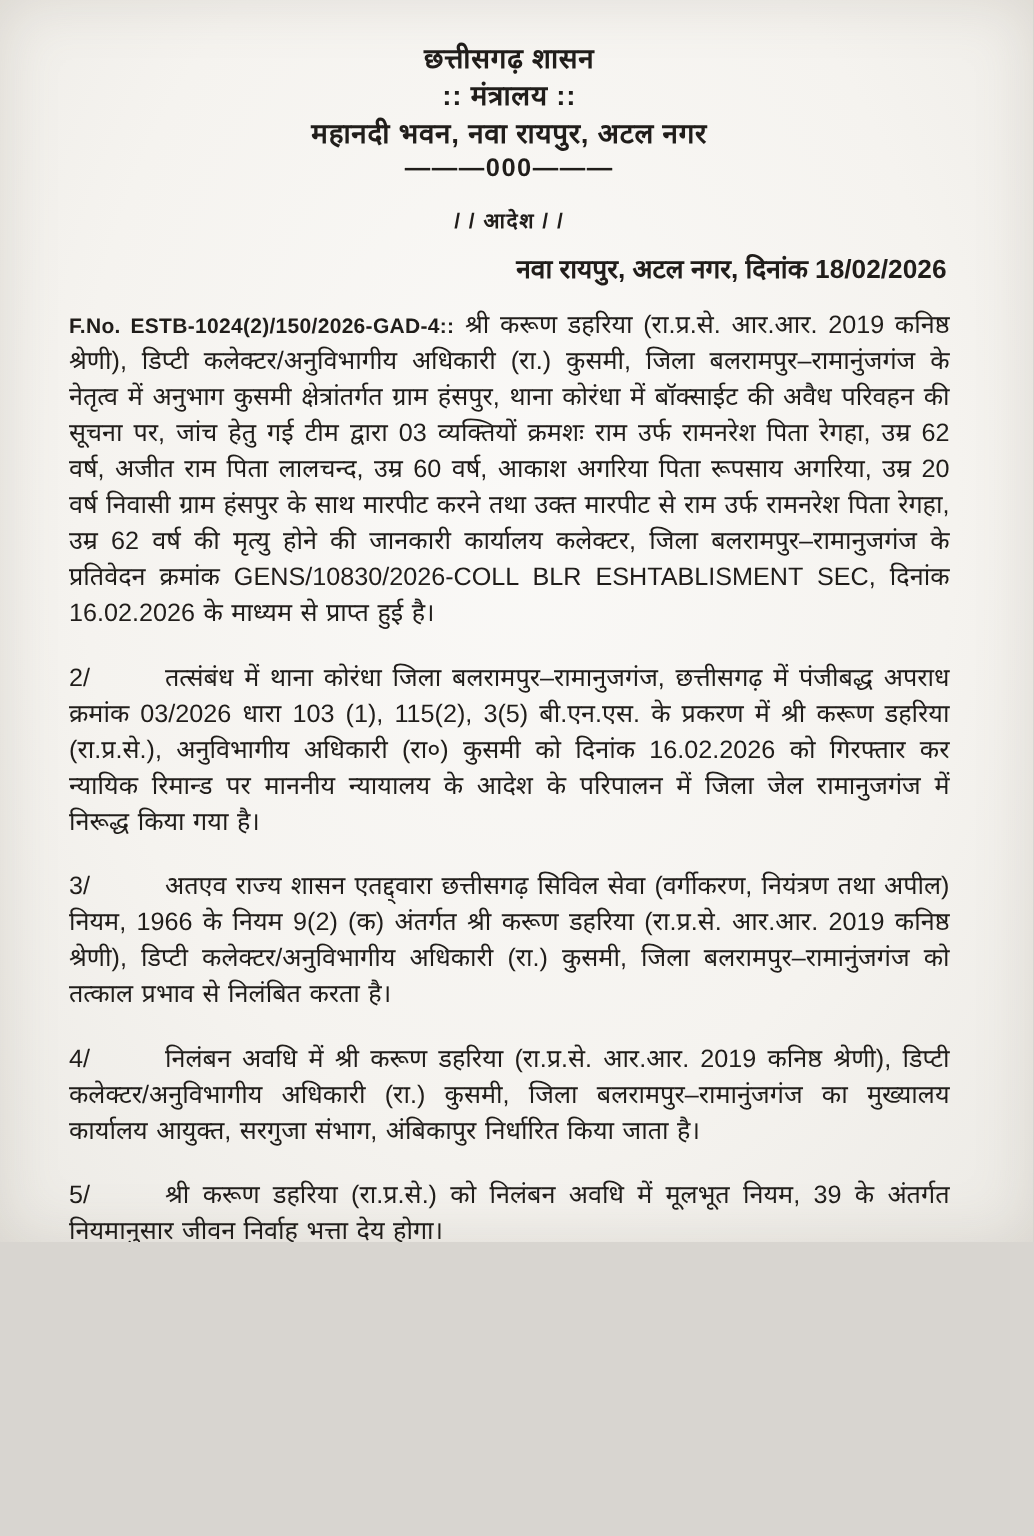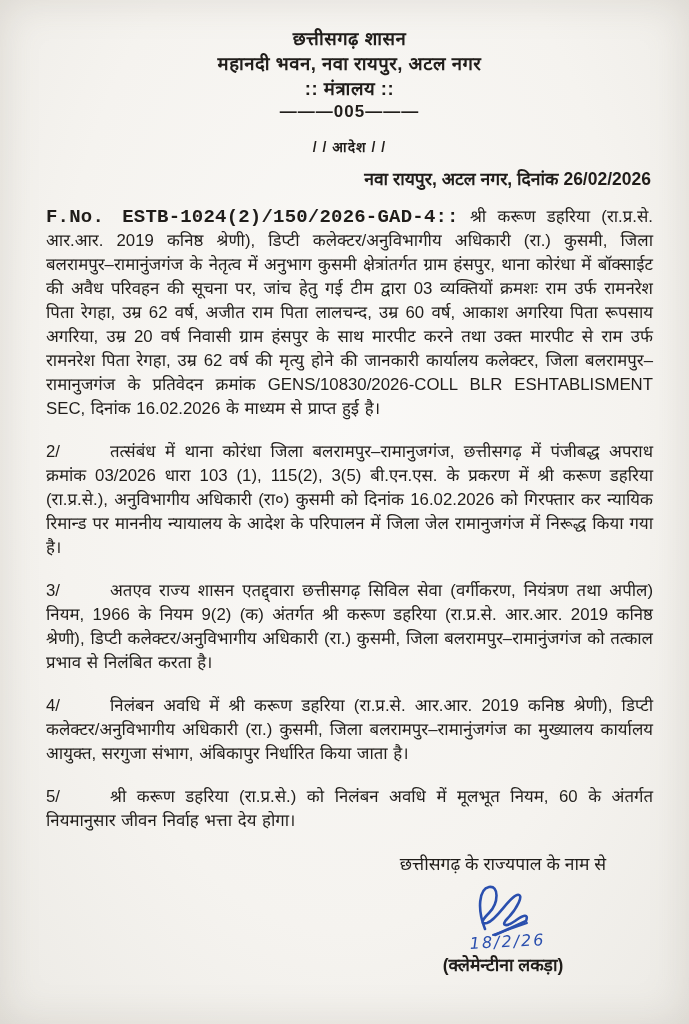--- a/index.html
+++ b/index.html
@@ -3,30 +3,30 @@
 <meta charset="utf-8">
 <style>
   html, body {
     margin: 0;
     padding: 0;
     background: #d8d5d0;
   }
   .page {
     position: relative;
     width: 689px;
-    height: 1024px;
+    height: 828px;
     margin: 0 auto;
     background:
       radial-gradient(ellipse at 50% 40%, #faf9f7 0%, #f5f3ef 60%, #eceae5 100%);
     box-shadow: inset 0 0 40px rgba(120,110,95,0.18);
     color: #201d1a;
     font-family: "Liberation Sans", "DejaVu Sans", sans-serif;
     overflow: hidden;
     box-sizing: border-box;
-    padding: 26px 36px 0 46px;
+    padding: 26px 56px 0 46px;
   }
   .doc-header { text-align: center; font-weight: 700; }
   .doc-header .hline {
     font-size: 18.5px;
     line-height: 25px;
     letter-spacing: 0.5px;
   }
   .separator {
     font-size: 17px;
     line-height: 22px;
@@ -50,23 +50,23 @@
   }
   .body-text { margin-top: 14px; }
   .para {
     text-align: justify;
     font-size: 16.8px;
     line-height: 24px;
     margin: 0 0 19px 0;
     word-spacing: 1px;
   }
   .para .file-no {
-    font-family: Liberation Mono, monospace;
+    font-family: Liberation Sans, sans-serif;
     font-weight: 700;
-    font-size: 19px;
+    font-size: 14px;
     letter-spacing: 0.2px;
   }
   .para .pno {
     display: inline-block;
     width: 64px;
   }
   .signature-block {
     margin-top: 6px;
     margin-left: auto;
     width: 300px;
@@ -100,38 +100,38 @@
     line-height: 24px;
   }
 </style>
 </head>
 <body>
 
 <div class="page">
 
   <div class="doc-header">
     <div class="hline">छत्तीसगढ़ शासन</div>
+    <div class="hline">:: मंत्रालय ::</div>
     <div class="hline">महानदी भवन, नवा रायपुर, अटल नगर</div>
-    <div class="hline">:: मंत्रालय ::</div>
-    <div class="separator">———005———</div>
+    <div class="separator">———000———</div>
     <div class="order-heading">/ / आदेश / /</div>
   </div>
 
-  <div class="dateline">नवा रायपुर, अटल नगर, दिनांक 26/02/2026</div>
+  <div class="dateline">नवा रायपुर, अटल नगर, दिनांक 18/02/2026</div>
 
   <div class="body-text">
     <p class="para"><span class="file-no">F.No. ESTB-1024(2)/150/2026-GAD-4::</span> <span>श्री करूण डहरिया (रा.प्र.से. आर.आर. 2019 कनिष्ठ श्रेणी), डिप्टी कलेक्टर/अनुविभागीय अधिकारी (रा.) कुसमी, जिला बलरामपुर–रामानुंजगंज के नेतृत्व में अनुभाग कुसमी क्षेत्रांतर्गत ग्राम हंसपुर, थाना कोरंधा में बॉक्साईट की अवैध परिवहन की सूचना पर, जांच हेतु गई टीम द्वारा 03 व्यक्तियों क्रमशः राम उर्फ रामनरेश पिता रेगहा, उम्र 62 वर्ष, अजीत राम पिता लालचन्द, उम्र 60 वर्ष, आकाश अगरिया पिता रूपसाय अगरिया, उम्र 20 वर्ष निवासी ग्राम हंसपुर के साथ मारपीट करने तथा उक्त मारपीट से राम उर्फ रामनरेश पिता रेगहा, उम्र 62 वर्ष की मृत्यु होने की जानकारी कार्यालय कलेक्टर, जिला बलरामपुर–रामानुजगंज के प्रतिवेदन क्रमांक GENS/10830/2026-COLL BLR ESHTABLISMENT SEC, दिनांक 16.02.2026 के माध्यम से प्राप्त हुई है।</span></p>
 
     <p class="para"><span class="pno">2/</span><span>तत्संबंध में थाना कोरंधा जिला बलरामपुर–रामानुजगंज, छत्तीसगढ़ में पंजीबद्ध अपराध क्रमांक 03/2026 धारा 103 (1), 115(2), 3(5) बी.एन.एस. के प्रकरण में श्री करूण डहरिया (रा.प्र.से.), अनुविभागीय अधिकारी (रा०) कुसमी को दिनांक 16.02.2026 को गिरफ्तार कर न्यायिक रिमान्ड पर माननीय न्यायालय के आदेश के परिपालन में जिला जेल रामानुजगंज में निरूद्ध किया गया है।</span></p>
 
     <p class="para"><span class="pno">3/</span><span>अतएव राज्य शासन एतद्द्वारा छत्तीसगढ़ सिविल सेवा (वर्गीकरण, नियंत्रण तथा अपील) नियम, 1966 के नियम 9(2) (क) अंतर्गत श्री करूण डहरिया (रा.प्र.से. आर.आर. 2019 कनिष्ठ श्रेणी), डिप्टी कलेक्टर/अनुविभागीय अधिकारी (रा.) कुसमी, जिला बलरामपुर–रामानुंजगंज को तत्काल प्रभाव से निलंबित करता है।</span></p>
 
     <p class="para"><span class="pno">4/</span><span>निलंबन अवधि में श्री करूण डहरिया (रा.प्र.से. आर.आर. 2019 कनिष्ठ श्रेणी), डिप्टी कलेक्टर/अनुविभागीय अधिकारी (रा.) कुसमी, जिला बलरामपुर–रामानुंजगंज का मुख्यालय कार्यालय आयुक्त, सरगुजा संभाग, अंबिकापुर निर्धारित किया जाता है।</span></p>
 
-    <p class="para"><span class="pno">5/</span><span>श्री करूण डहरिया (रा.प्र.से.) को निलंबन अवधि में मूलभूत नियम, 60 के अंतर्गत नियमानुसार जीवन निर्वाह भत्ता देय होगा।</span></p>
+    <p class="para"><span class="pno">5/</span><span>श्री करूण डहरिया (रा.प्र.से.) को निलंबन अवधि में मूलभूत नियम, 39 के अंतर्गत नियमानुसार जीवन निर्वाह भत्ता देय होगा।</span></p>
   </div>
 
   <div class="signature-block">
     <div class="authority">छत्तीसगढ़ के राज्यपाल के नाम से</div>
 
     <div class="sig-art">
       <svg width="120" height="74" viewBox="0 0 120 74" fill="none" xmlns="http://www.w3.org/2000/svg">
         <path d="M42 50 C34 30, 36 10, 46 8 C56 6, 56 24, 46 34 C40 40, 36 46, 44 44 C54 41, 66 18, 74 16 C82 14, 74 30, 64 40 C58 46, 62 49, 72 42 C80 36, 86 34, 83 42 L52 56" stroke="#2a4fae" stroke-width="2.6" stroke-linecap="round" fill="none"></path>
         <path d="M50 56 L84 44" stroke="#2a4fae" stroke-width="2" stroke-linecap="round" fill="none"></path>
       </svg>

